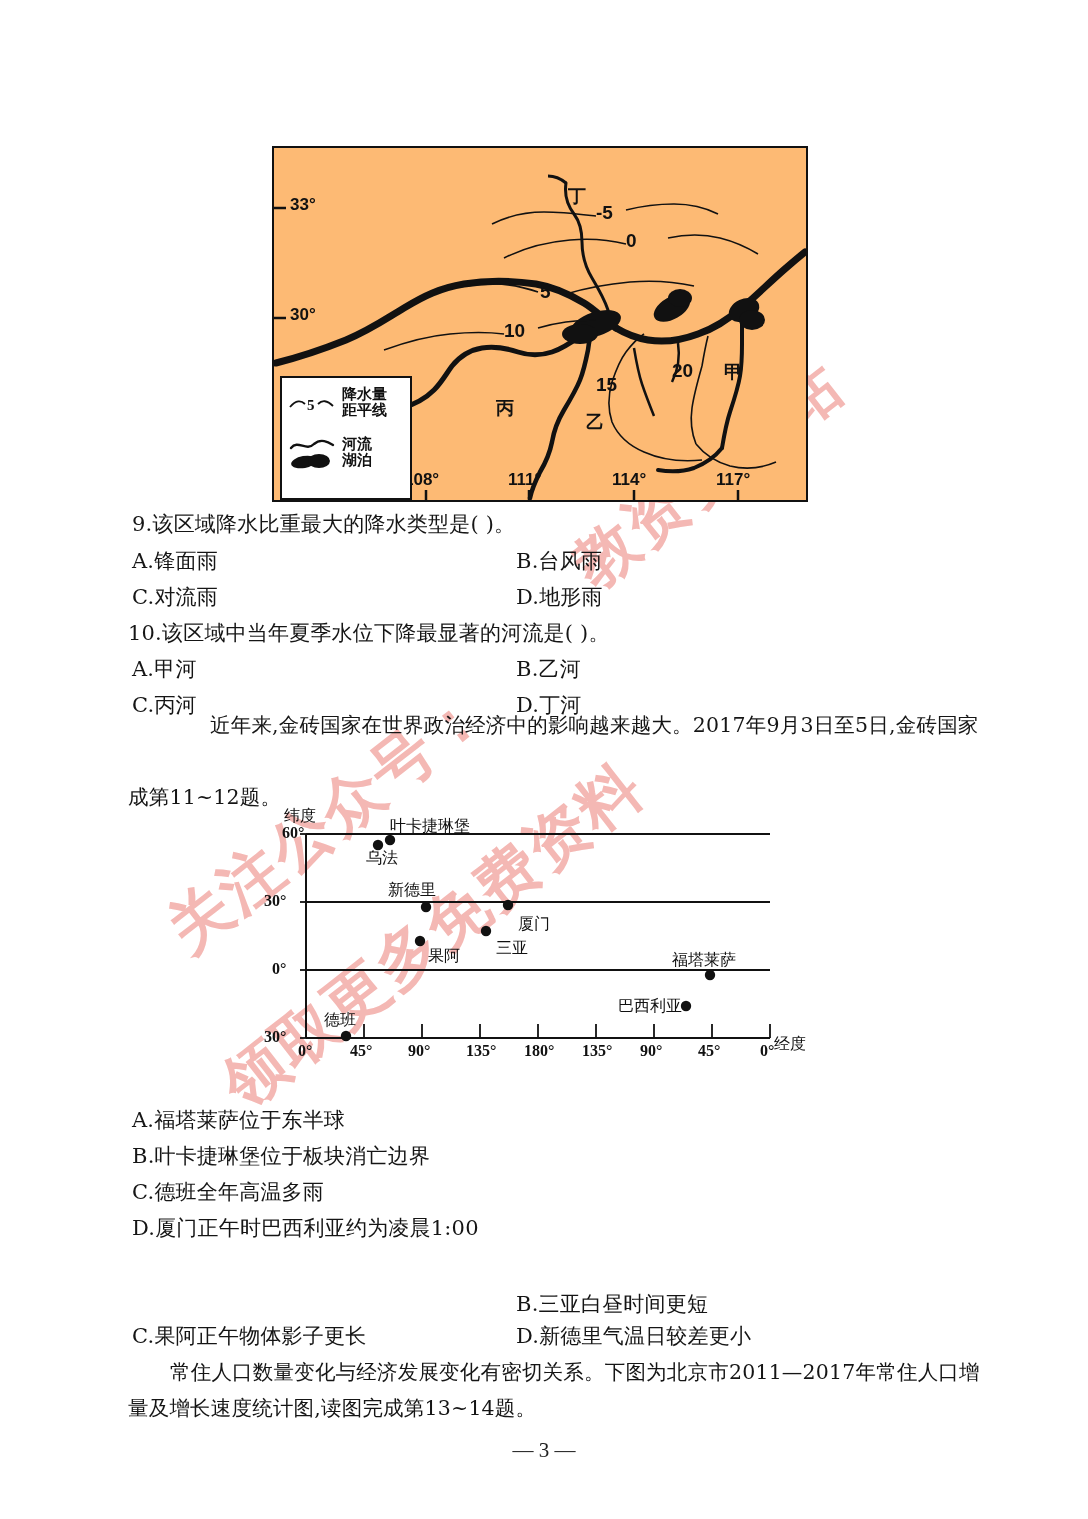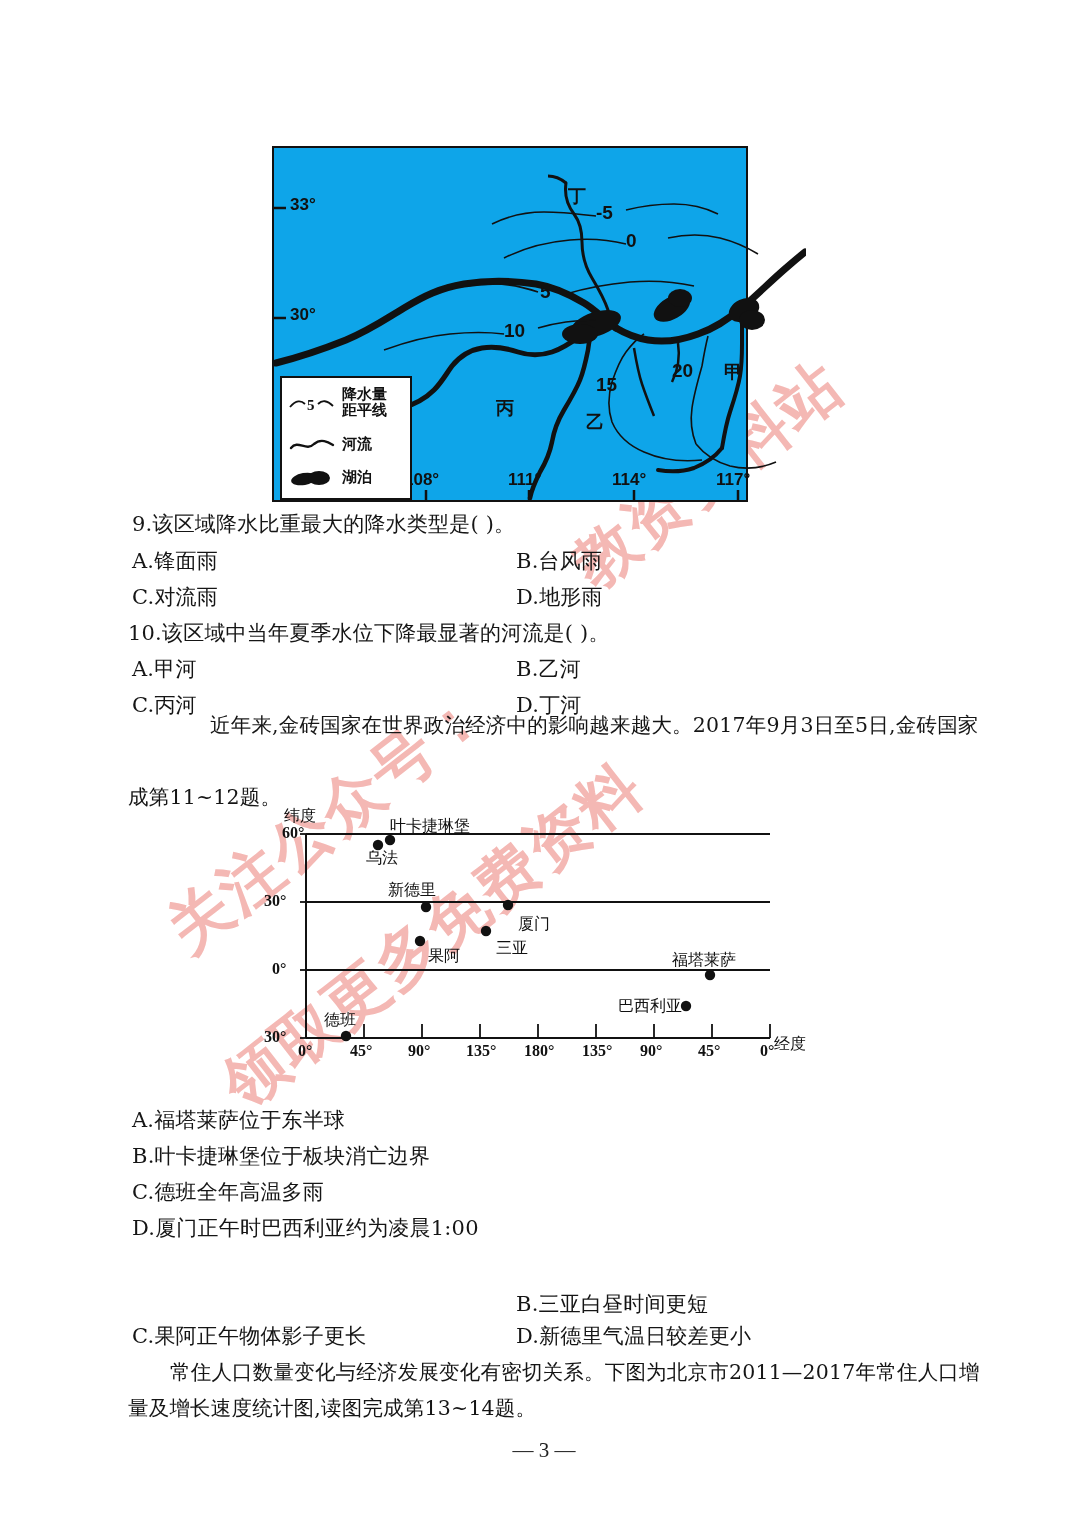--- a/index.html
+++ b/index.html
@@ -54,25 +54,25 @@
     width: 1088px;
     height: 1519px;
     z-index: 10;
   }
 
   
   .fig1 {
     position: absolute;
     left: 272px;
     top: 146px;
-    width: 476px;
+    width: 536px;
     height: 356px;
     border: 2.5px solid #111;
     box-sizing: border-box;
-    background: #0ea5e9;
+    background: #fdba74;
   }
   .fig1 svg { display: block; }
 
   .map-label {
     position: absolute;
     font-family: "Liberation Sans", sans-serif;
     font-size: 17px;
     font-weight: bold;
     color: #111;
   }
@@ -273,21 +273,21 @@
         </div>
       </div>
 
       <div class="legend-row" style="left:6px; top:58px;">
         <svg width="48" height="18">
           <path d="M3 12 C 10 3, 18 16, 26 8 C 33 2, 40 6, 45 9" fill="none" stroke="#111" stroke-width="2.4" stroke-linecap="round"></path>
         </svg>
         <div class="legend-text">河流</div>
       </div>
 
-      <div class="legend-row" style="left:6px; top:90px;">
+      <div class="legend-row" style="left:6px; top:73px;">
         <svg width="48" height="20">
           <ellipse cx="16" cy="11" rx="13" ry="6" fill="#111" transform="rotate(-10 16 11)"></ellipse>
           <ellipse cx="31" cy="10" rx="11" ry="7" fill="#111"></ellipse>
         </svg>
         <div class="legend-text">湖泊</div>
       </div>
     </div>
   </div>
 
   <div class="qline" style="left:132px; top:510px;">9.该区域降水比重最大的降水类型是(          )。</div>

